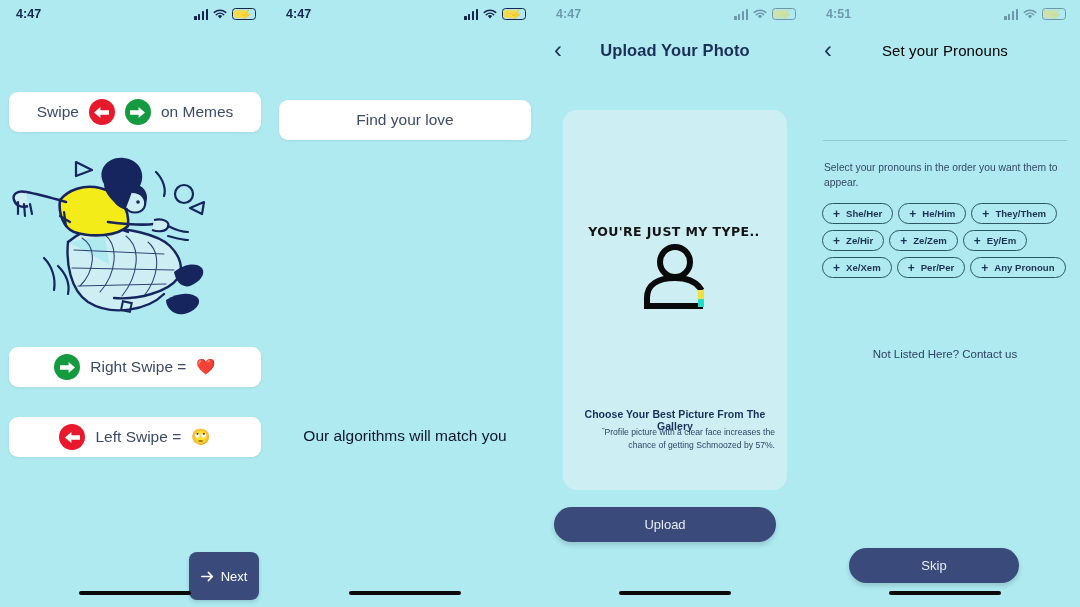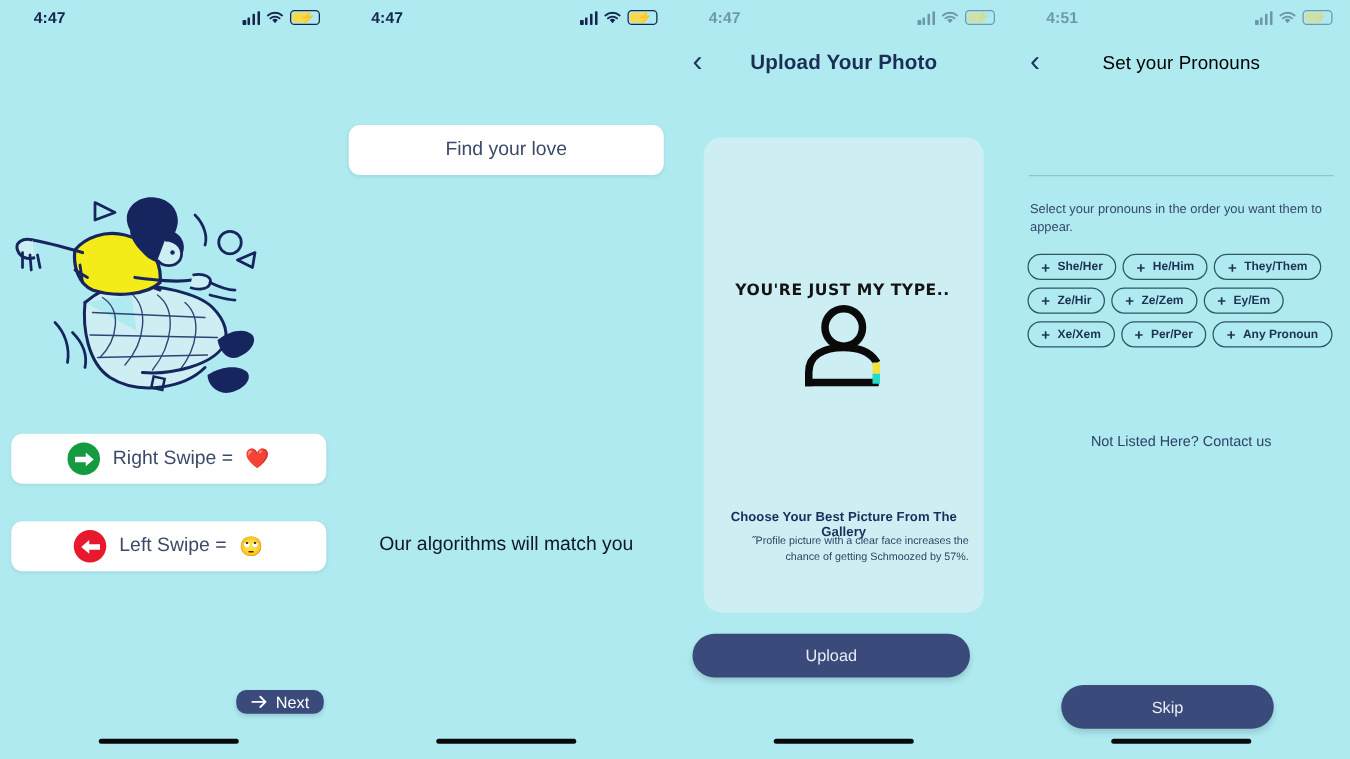--- a/index.html
+++ b/index.html
@@ -8,21 +8,21 @@
     overflow: hidden;
     background: #aeeaf0;
     font-family: "Liberation Sans", sans-serif;
   }
   .screens { display: flex; width: 1080px; height: 607px; }
   .panel { width: 270px; height: 607px; position: relative; background: #aeeaf0; }
 
   
   .statusbar {
     height: 28px; display: flex; align-items: center;
-    justify-content: space-between; padding: 0 14px 0 27px;
+    justify-content: space-between; padding: 0 14px 0 16px;
   }
   .statusbar.faded { opacity: 0.42; }
   .st-time { font-size: 12.5px; font-weight: bold; color: #15254e; letter-spacing: .1px; }
   .st-icons { display: flex; align-items: center; gap: 5px; }
   .sig { display: flex; align-items: flex-end; gap: 1.4px; height: 11px; }
   .sig i { display: block; width: 2.4px; background: #15254e; border-radius: .6px; }
   .sig i:nth-child(1){ height: 4px; }
   .sig i:nth-child(2){ height: 6px; }
   .sig i:nth-child(3){ height: 8.5px; }
   .sig i:nth-child(4){ height: 11px; }
@@ -118,21 +118,21 @@
   }
   .chip .plus { font-size: 12px; font-weight: bold; line-height: 1; color: #1d3152; }
   .contact {
     position: absolute; left: 0; top: 348px; width: 270px; text-align: center;
     font-size: 11.5px; color: #2f4265;
   }
 
   
   .btn-next {
     position: absolute; background: #3a4a7a; border-radius: 8px;
-    height: 19px; display: flex; align-items: center; justify-content: center;
+    height: 48px; display: flex; align-items: center; justify-content: center;
     gap: 7px; color: #fff; font-size: 13px;
     box-shadow: 0 2px 4px rgba(0,0,0,.14);
   }
   .btn-round {
     position: absolute; background: #3a4a7a; border-radius: 22px;
     height: 35px; display: flex; align-items: center; justify-content: center;
     color: #e8ecf5; font-size: 13px; box-shadow: 0 3px 5px rgba(0,0,0,.15);
   }
   .home-ind {
     position: absolute; bottom: 12px; left: 50%; transform: translateX(-50%);
@@ -161,20 +161,34 @@
         </svg>
         <span class="batt">
           <span class="fill"></span>
             <span class="bolt">⚡</span>
         </span>
       </span>
     </div>
 
     <div style="height:44px"></div>
 
+    <div class="pill pill-wide" style="margin-top:20px;">
+      <span>Swipe</span>
+      <span class="arrow-badge red">
+        <svg width="17" height="13" viewBox="0 0 17 13">
+            <path d="M16 4.3H7.4V1L1 6.5 7.4 12V8.7H16z" fill="#fff"></path>
+          </svg>
+      </span>
+      <span class="arrow-badge green">
+        <svg width="17" height="13" viewBox="0 0 17 13">
+            <path d="M1 4.3h8.6V1L16 6.5 9.6 12V8.7H1z" fill="#fff"></path>
+          </svg>
+      </span>
+      <span>on Memes</span>
+    </div>
 
     <svg class="illus1" viewBox="0 0 255 185">
       <g stroke="#17255e" stroke-width="2.4" fill="none" stroke-linecap="round" stroke-linejoin="round">
 
         <path d="M60 92 C58 112 62 140 80 152 C104 167 140 160 156 144" fill="#cdeff4"></path>
         <path d="M96 78 C118 78 150 84 162 96 C172 106 176 118 170 128 C160 142 130 150 106 148" fill="#cdeff4"></path>
         <path d="M60 92 C82 74 100 74 120 82" fill="#cdeff4"></path>
 
         <g stroke-width="1.1" opacity=".85">
           <path d="M74 88 C90 98 86 122 72 136"></path>

